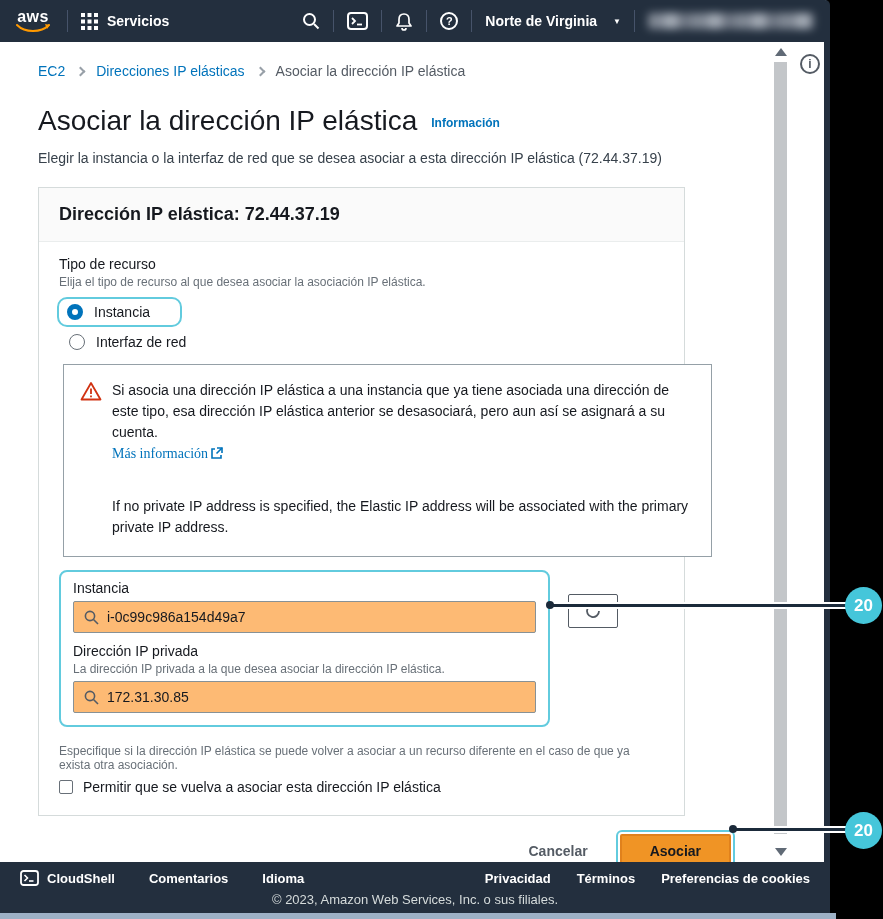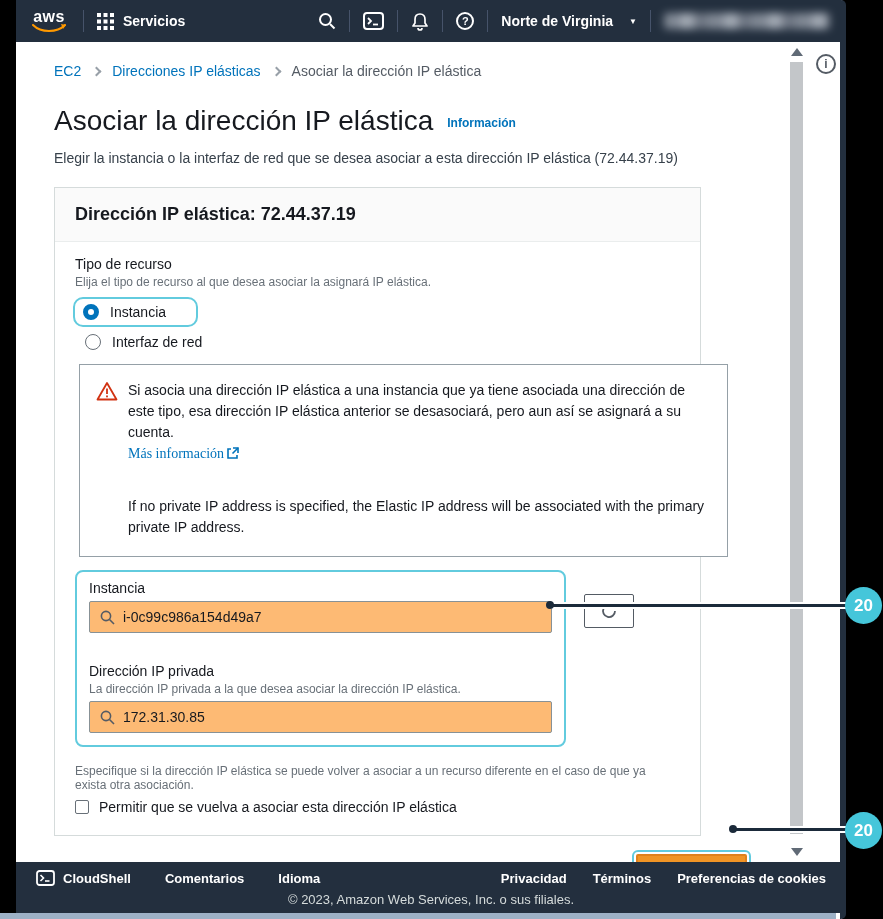--- a/index.html
+++ b/index.html
@@ -1,21 +1,21 @@
 <!DOCTYPE html>
 <html><head>
 <meta charset="utf-8">
 <style>
   * { margin:0; padding:0; box-sizing:border-box; }
   html,body { width:883px; height:919px; }
   body { background:#000; position:relative; overflow:hidden;
          font-family:"Liberation Sans", sans-serif; color:#16191f; }
 
   
-  .screenshot { position:absolute; left:16px; top:0; width:830px; height:919px;
+  .screenshot { position:absolute; left:0; top:0; width:830px; height:919px;
     background:#fff; border-right:6px solid #232f3e; overflow:hidden;
     border-top-right-radius:5px; border-bottom-right-radius:5px; }
 
   
   .topnav { position:absolute; left:0; top:0; right:-6px; height:42px; background:#232f3e;
     display:flex; align-items:center; justify-content:space-between; padding:0 16px;
     color:#fff; font-size:14px; z-index:5; }
   .nav-group { display:flex; align-items:center; }
   .nav-divider { width:1px; height:22px; background:#46536a; margin:0 13px; }
   .aws-logo { display:flex; flex-direction:column; align-items:center; cursor:pointer; margin-right:4px; }
@@ -76,21 +76,21 @@
   .warn-text { font-size:14px; line-height:21px; max-width:585px; }
   .warn-link { color:#0073bb; text-decoration:none; cursor:pointer; display:inline-flex; align-items:center; gap:2px;font-family:Liberation Serif, serif; }
   .warn-note { margin-top:32px; }
 
   .fields-row { margin-top:13px; display:flex; align-items:flex-start; gap:18px; }
   .cyan-box { border:2px solid #62cbde; border-radius:8px; padding:8px 12px 12px; width:491px; }
   .text-input { margin-top:5px; height:32px; border:1px solid #879196; border-radius:2px;
     background:#fdba74; display:flex; align-items:center; padding:0 10px; gap:8px; }
   .text-input input { border:none; outline:none; font-size:14px; color:#16191f;
     font-family:inherit; flex:1; background:transparent; }
-  .gap-field { margin-top:30px; }
+  .gap-field { margin-top:10px; }
   .refresh-btn { margin-top:24px; width:50px; height:34px; border:1px solid #545b64; border-radius:2px;
     background:#fff; display:flex; align-items:center; justify-content:center; cursor:pointer; }
 
   .section { margin-top:17px; }
   .desc-wrap { max-width:660px; }
   .checkbox-row { display:flex; align-items:center; gap:10px; margin-top:7px; cursor:pointer; }
   .checkbox { width:14px; height:14px; border:1px solid #687078; background:#fff; border-radius:2px; flex:none; cursor:pointer; }
   .checkbox-label { font-size:14px; }
 
   .actions-row { margin:14px 38px 0; width:697px; display:flex; justify-content:flex-end;
@@ -208,21 +208,21 @@
       <a class="info-link">Información</a>
     </div>
     <p class="subtitle">Elegir la instancia o la interfaz de red que se desea asociar a esta dirección IP elástica (72.44.37.19)</p>
 
     <section class="card">
       <div class="card-header">Dirección IP elástica: 72.44.37.19</div>
       <div class="card-body">
 
         <div>
           <div class="field-label">Tipo de recurso</div>
-          <div class="field-desc">Elija el tipo de recurso al que desea asociar la asignará IP elástica.</div>
+          <div class="field-desc">Elija el tipo de recurso al que desea asociar la asociación IP elástica.</div>
           <div><div class="radio-highlight">
             <span class="radio selected"></span>
             <span class="radio-label">Instancia</span>
           </div></div>
           <div class="radio-row">
             <span class="radio"></span>
             <span class="radio-label">Interfaz de red</span>
           </div>
         </div>
 

